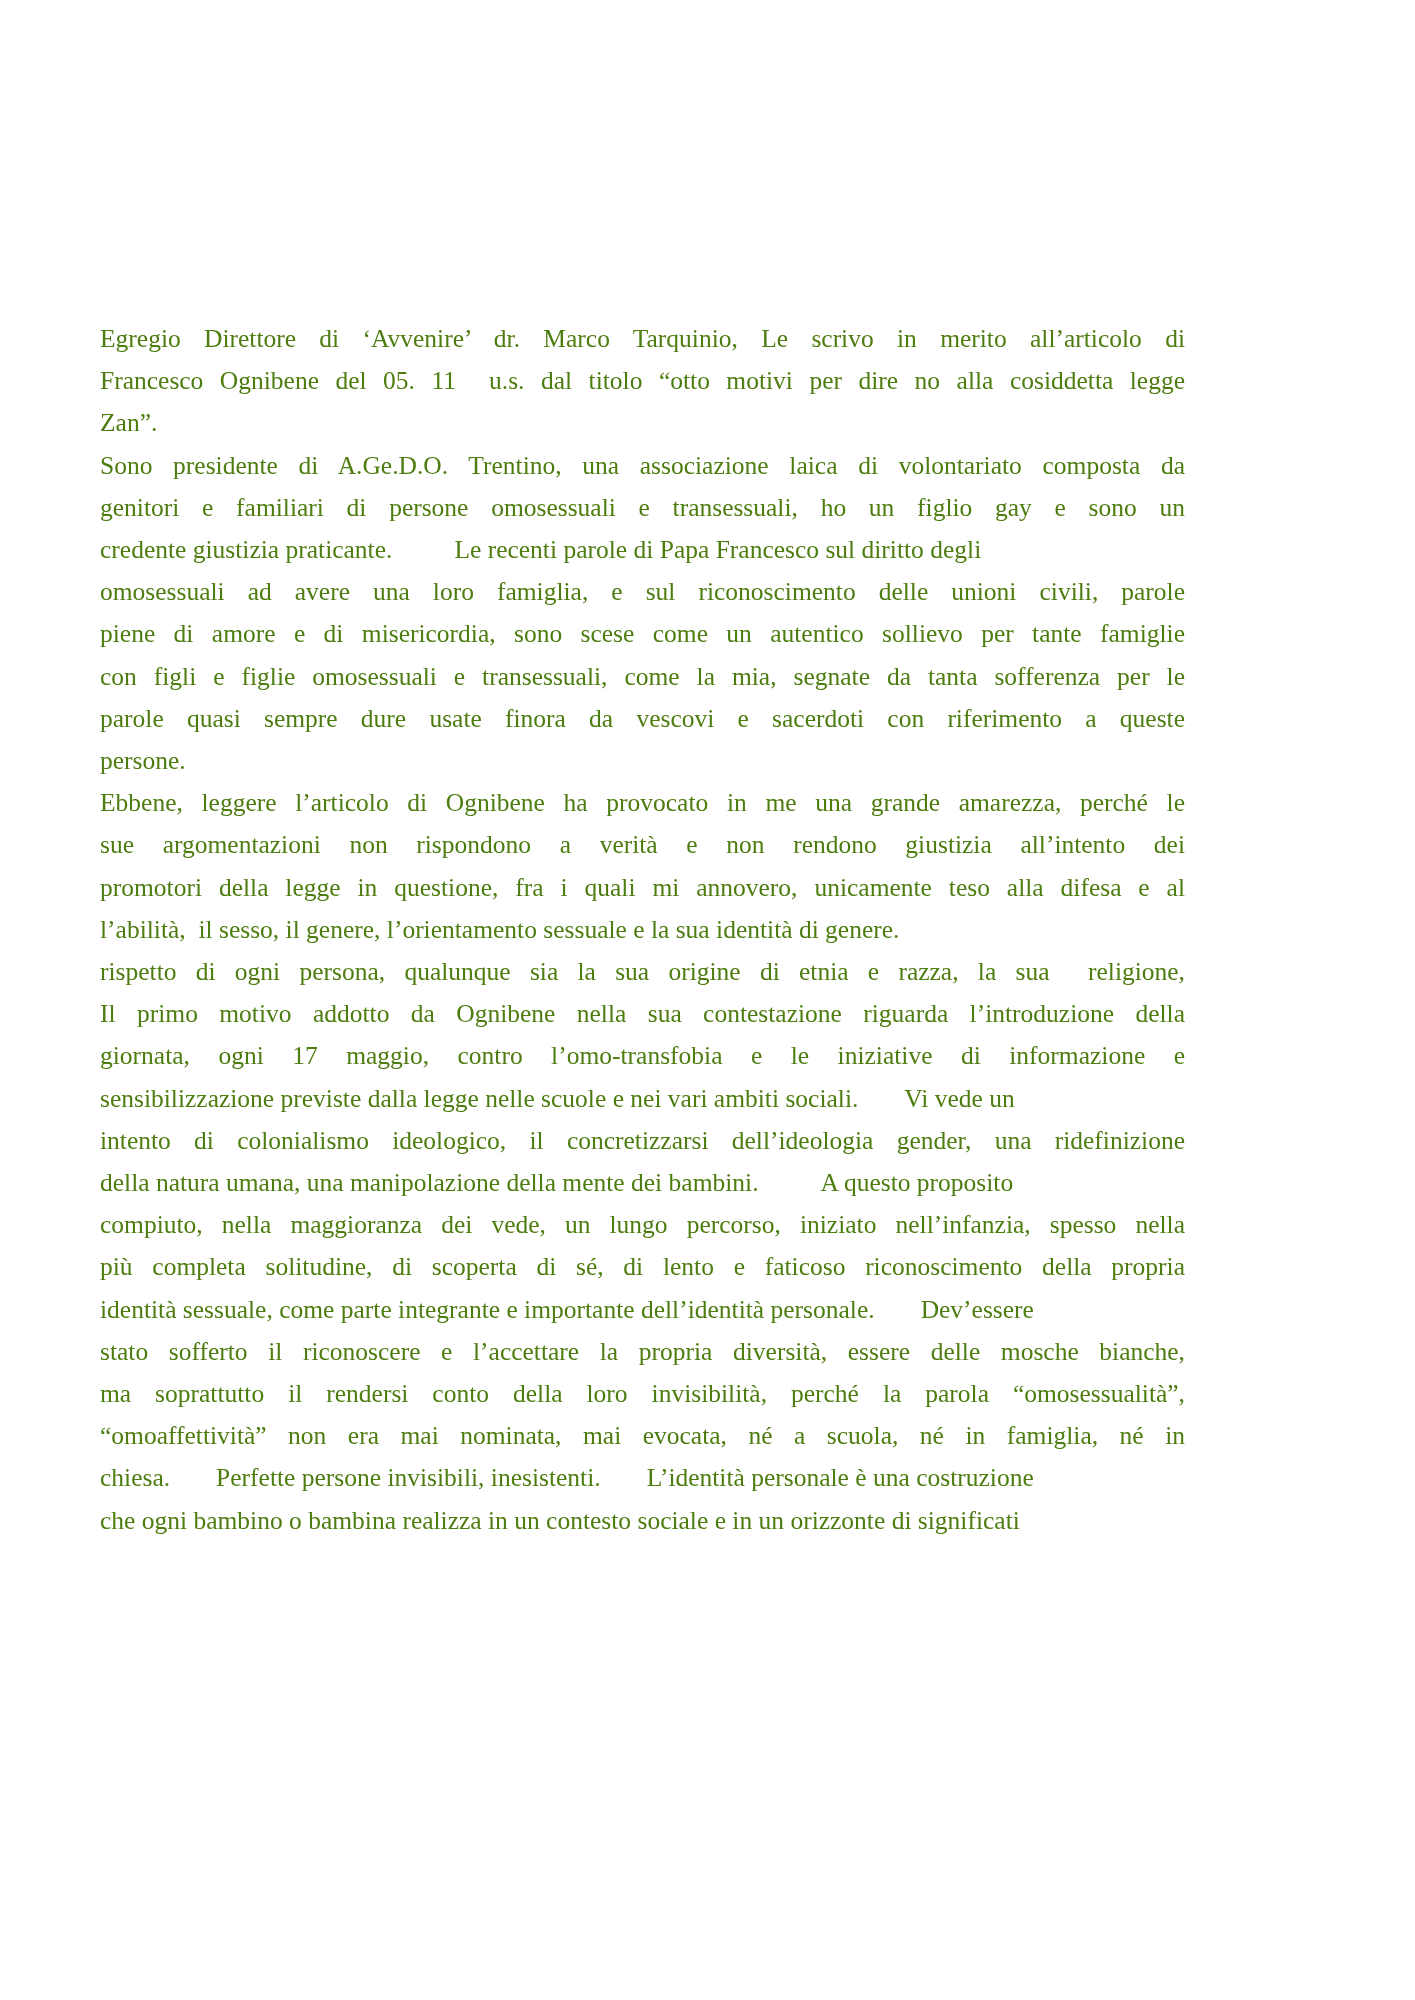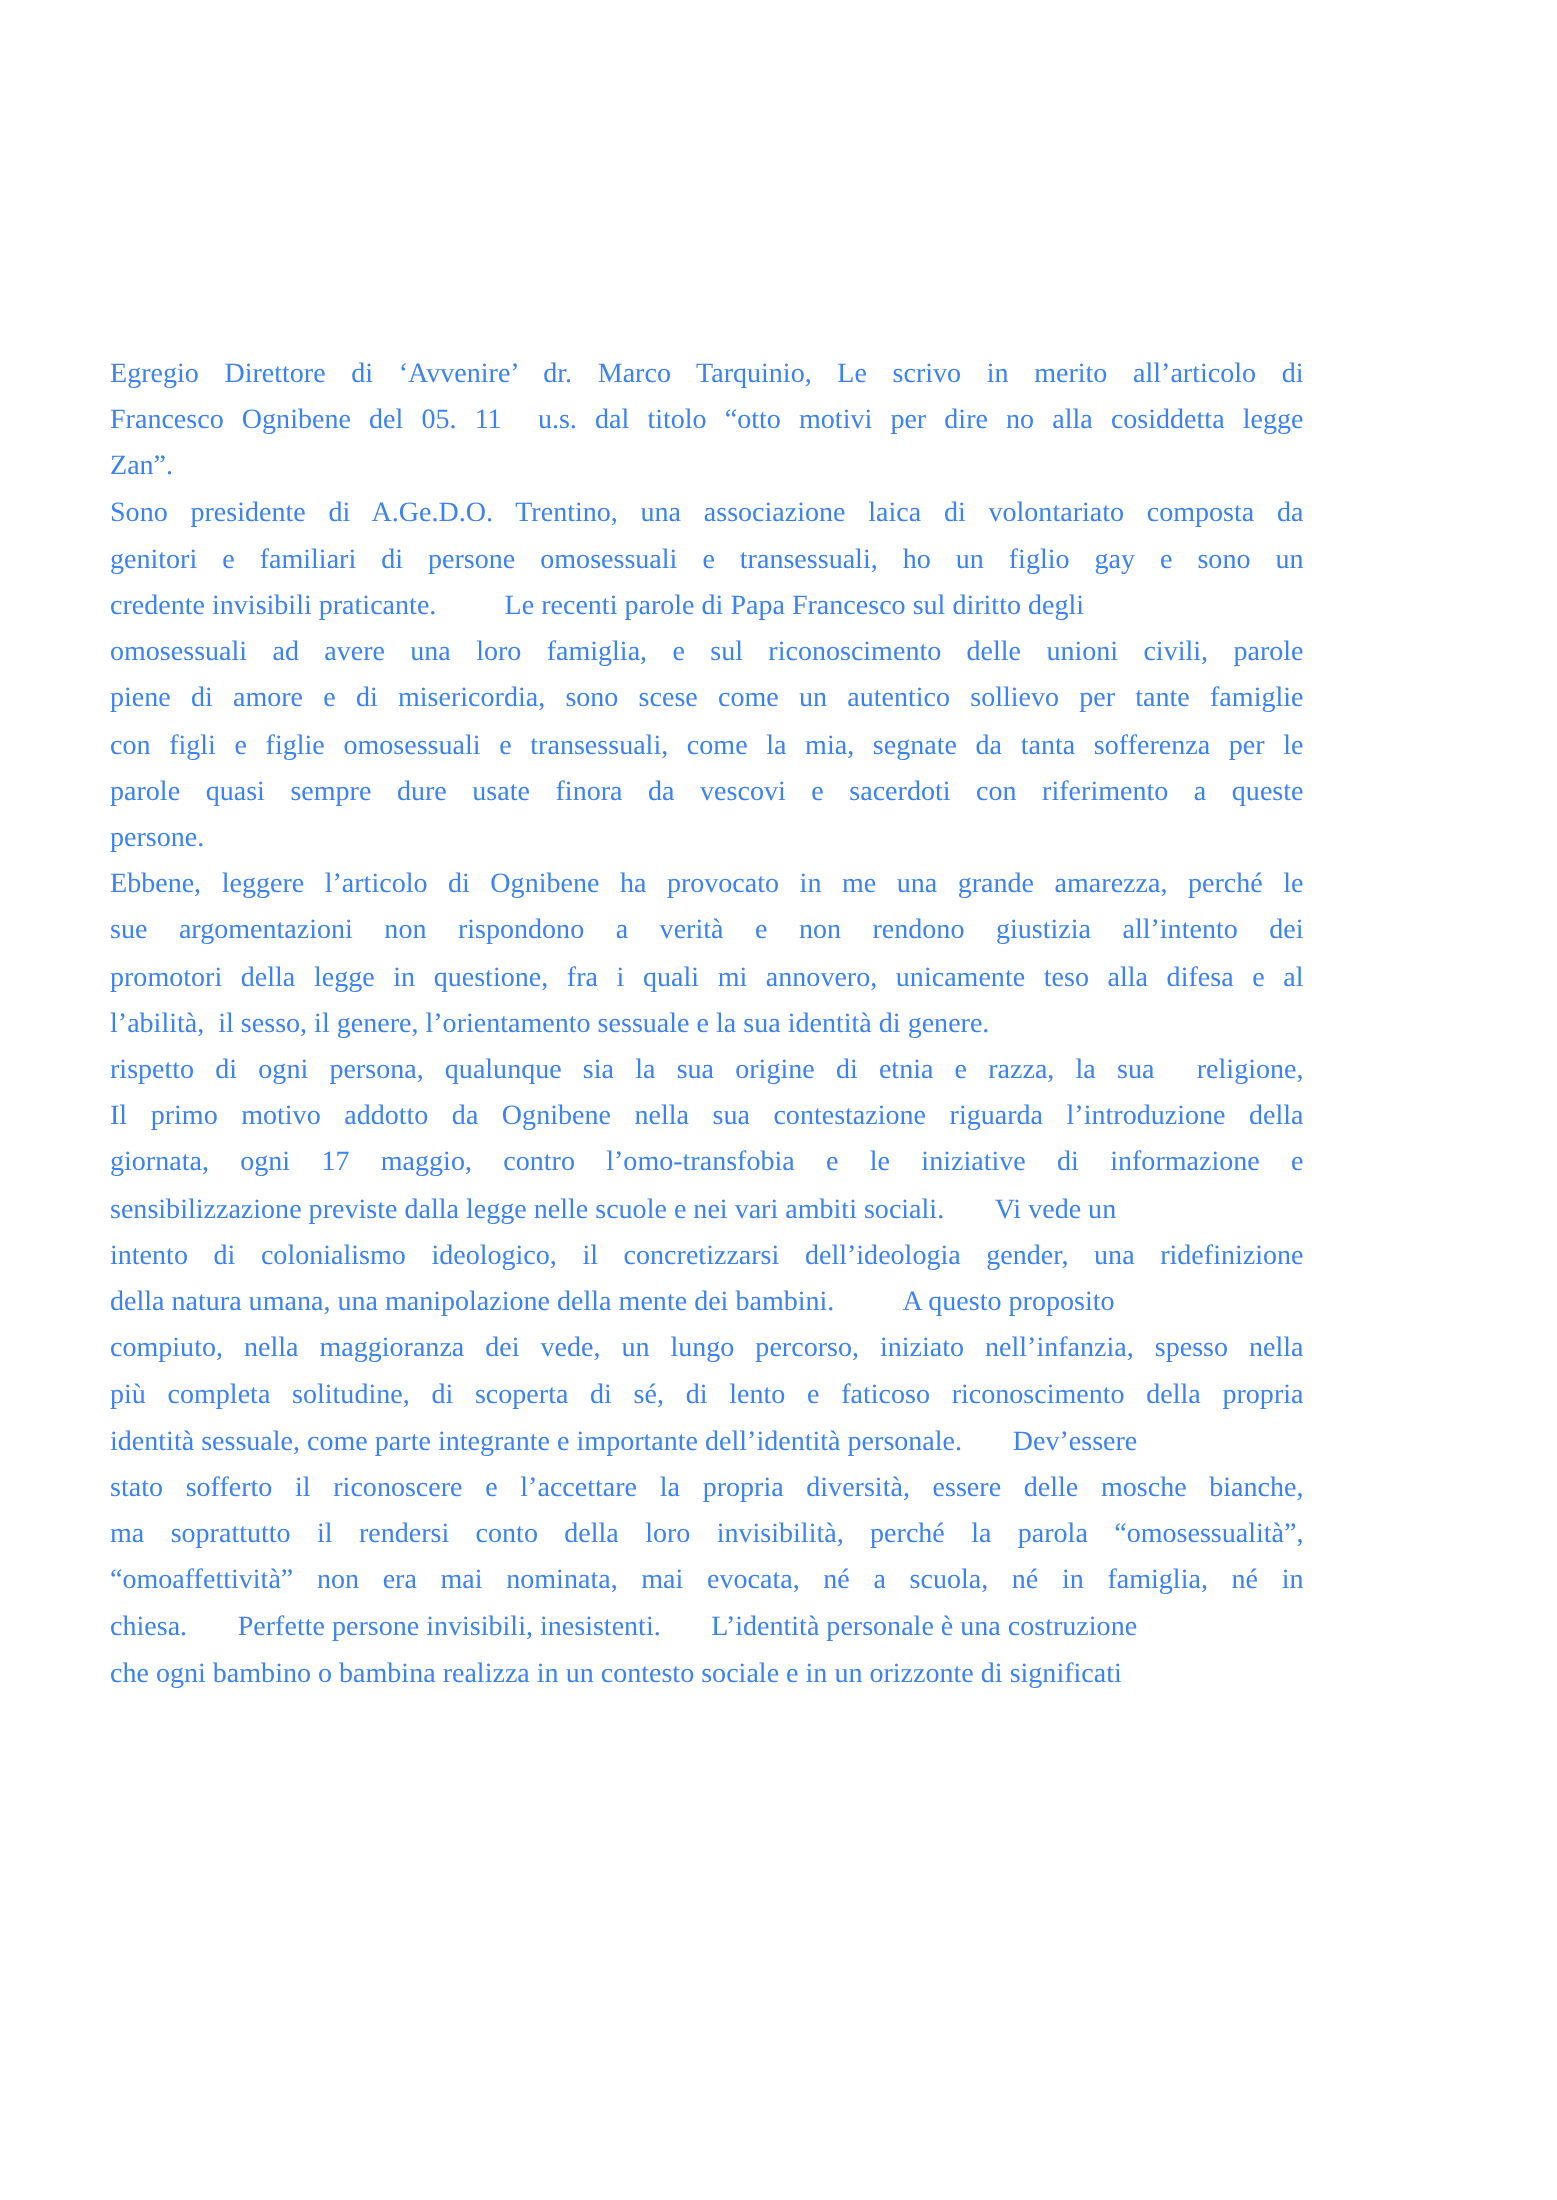--- a/index.html
+++ b/index.html
@@ -17,21 +17,21 @@
     overflow: hidden;
   }
   .text-block {
     position: absolute;
     left: 100px;
     top: 318px;
     width: 1085px;
     font-family: "Liberation Serif", "DejaVu Serif", serif;
     font-size: 25.5px;
     line-height: 42.2px;
-    color: #3b82f6;
+    color: #4d7c0f;
     text-align: left;
     -webkit-font-smoothing: antialiased;
   }
   .para {
     margin: 0;
     padding: 0;
   }
   
   .line {
     display: block;
@@ -61,21 +61,21 @@
 
     <p class="para">
       <span class="line">Egregio Direttore di ‘Avvenire’ dr. Marco Tarquinio, Le scrivo in merito all’articolo di</span>
       <span class="line">Francesco Ognibene del 05. 11  u.s. dal titolo “otto motivi per dire no alla cosiddetta legge</span>
       <span class="line last">Zan”.</span>
     </p>
 
     <p class="para">
       <span class="line">Sono presidente di A.Ge.D.O. Trentino, una associazione laica di volontariato composta da</span>
       <span class="line">genitori e familiari di persone omosessuali e transessuali, ho un figlio gay e sono un</span>
-      <span class="line solid"><span>credente invisibili praticante.</span><span class="gap-lg"></span><span>Le recenti parole di Papa Francesco sul diritto degli</span></span>
+      <span class="line solid"><span>credente giustizia praticante.</span><span class="gap-lg"></span><span>Le recenti parole di Papa Francesco sul diritto degli</span></span>
       <span class="line">omosessuali ad avere una loro famiglia, e sul riconoscimento delle unioni civili, parole</span>
       <span class="line">piene di amore e di misericordia, sono scese come un autentico sollievo per tante famiglie</span>
       <span class="line">con figli e figlie omosessuali e transessuali, come la mia, segnate da tanta sofferenza per le</span>
       <span class="line">parole quasi sempre dure usate finora da vescovi e sacerdoti con riferimento a queste</span>
       <span class="line last">persone.</span>
     </p>
 
     <p class="para">
       <span class="line">Ebbene, leggere l’articolo di Ognibene ha provocato in me una grande amarezza, perché le</span>
       <span class="line">sue argomentazioni non rispondono a verità e non rendono giustizia all’intento dei</span>

